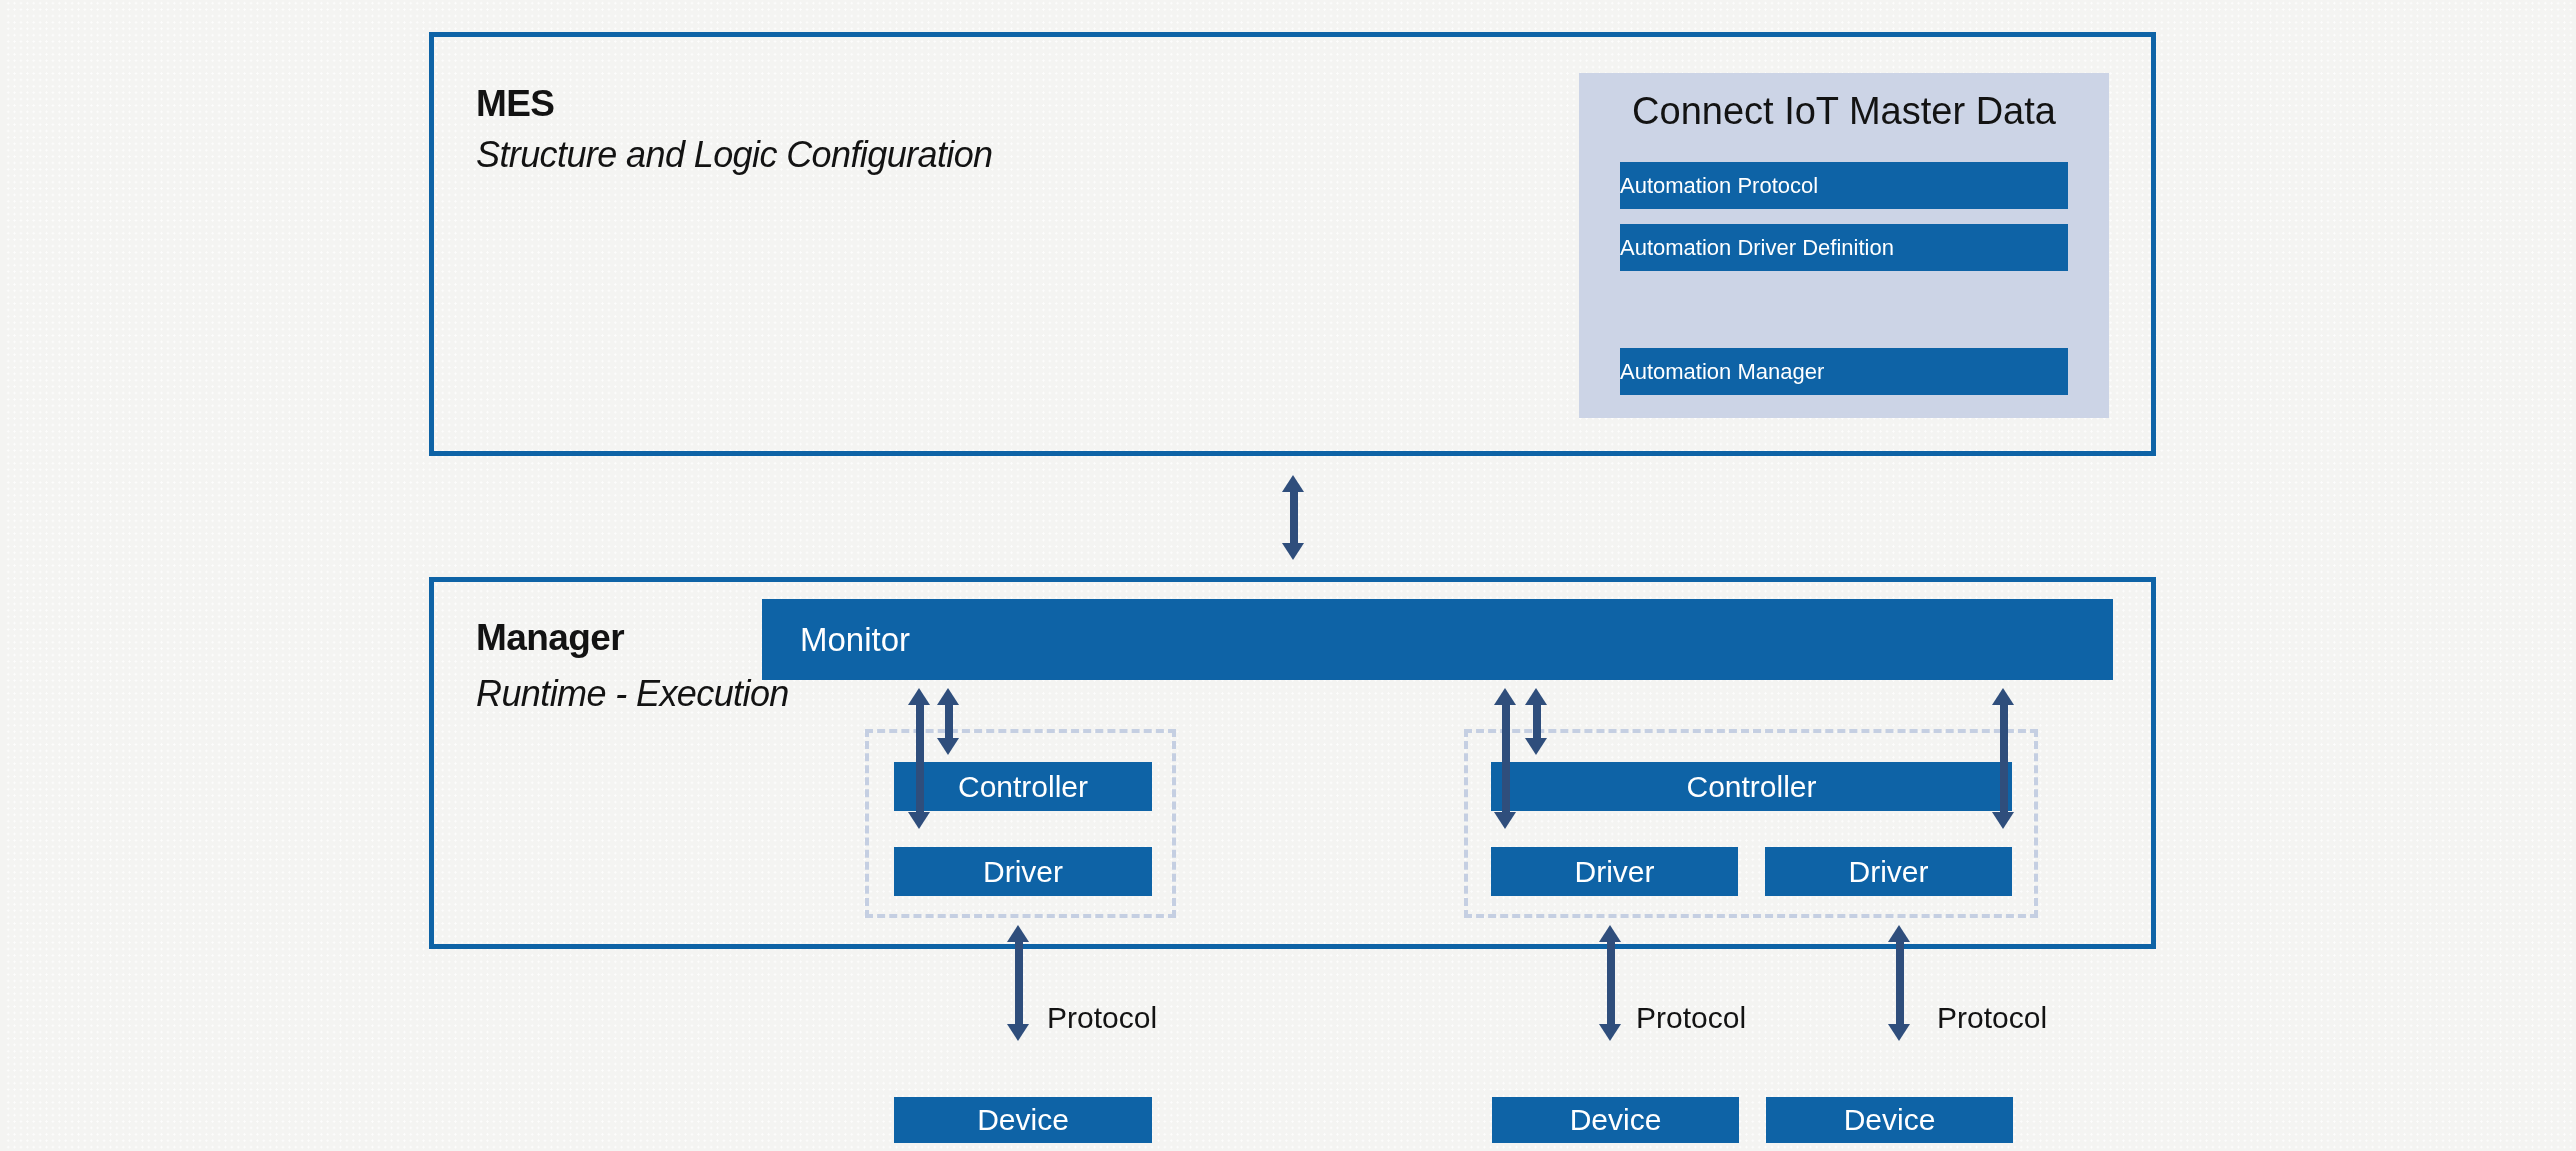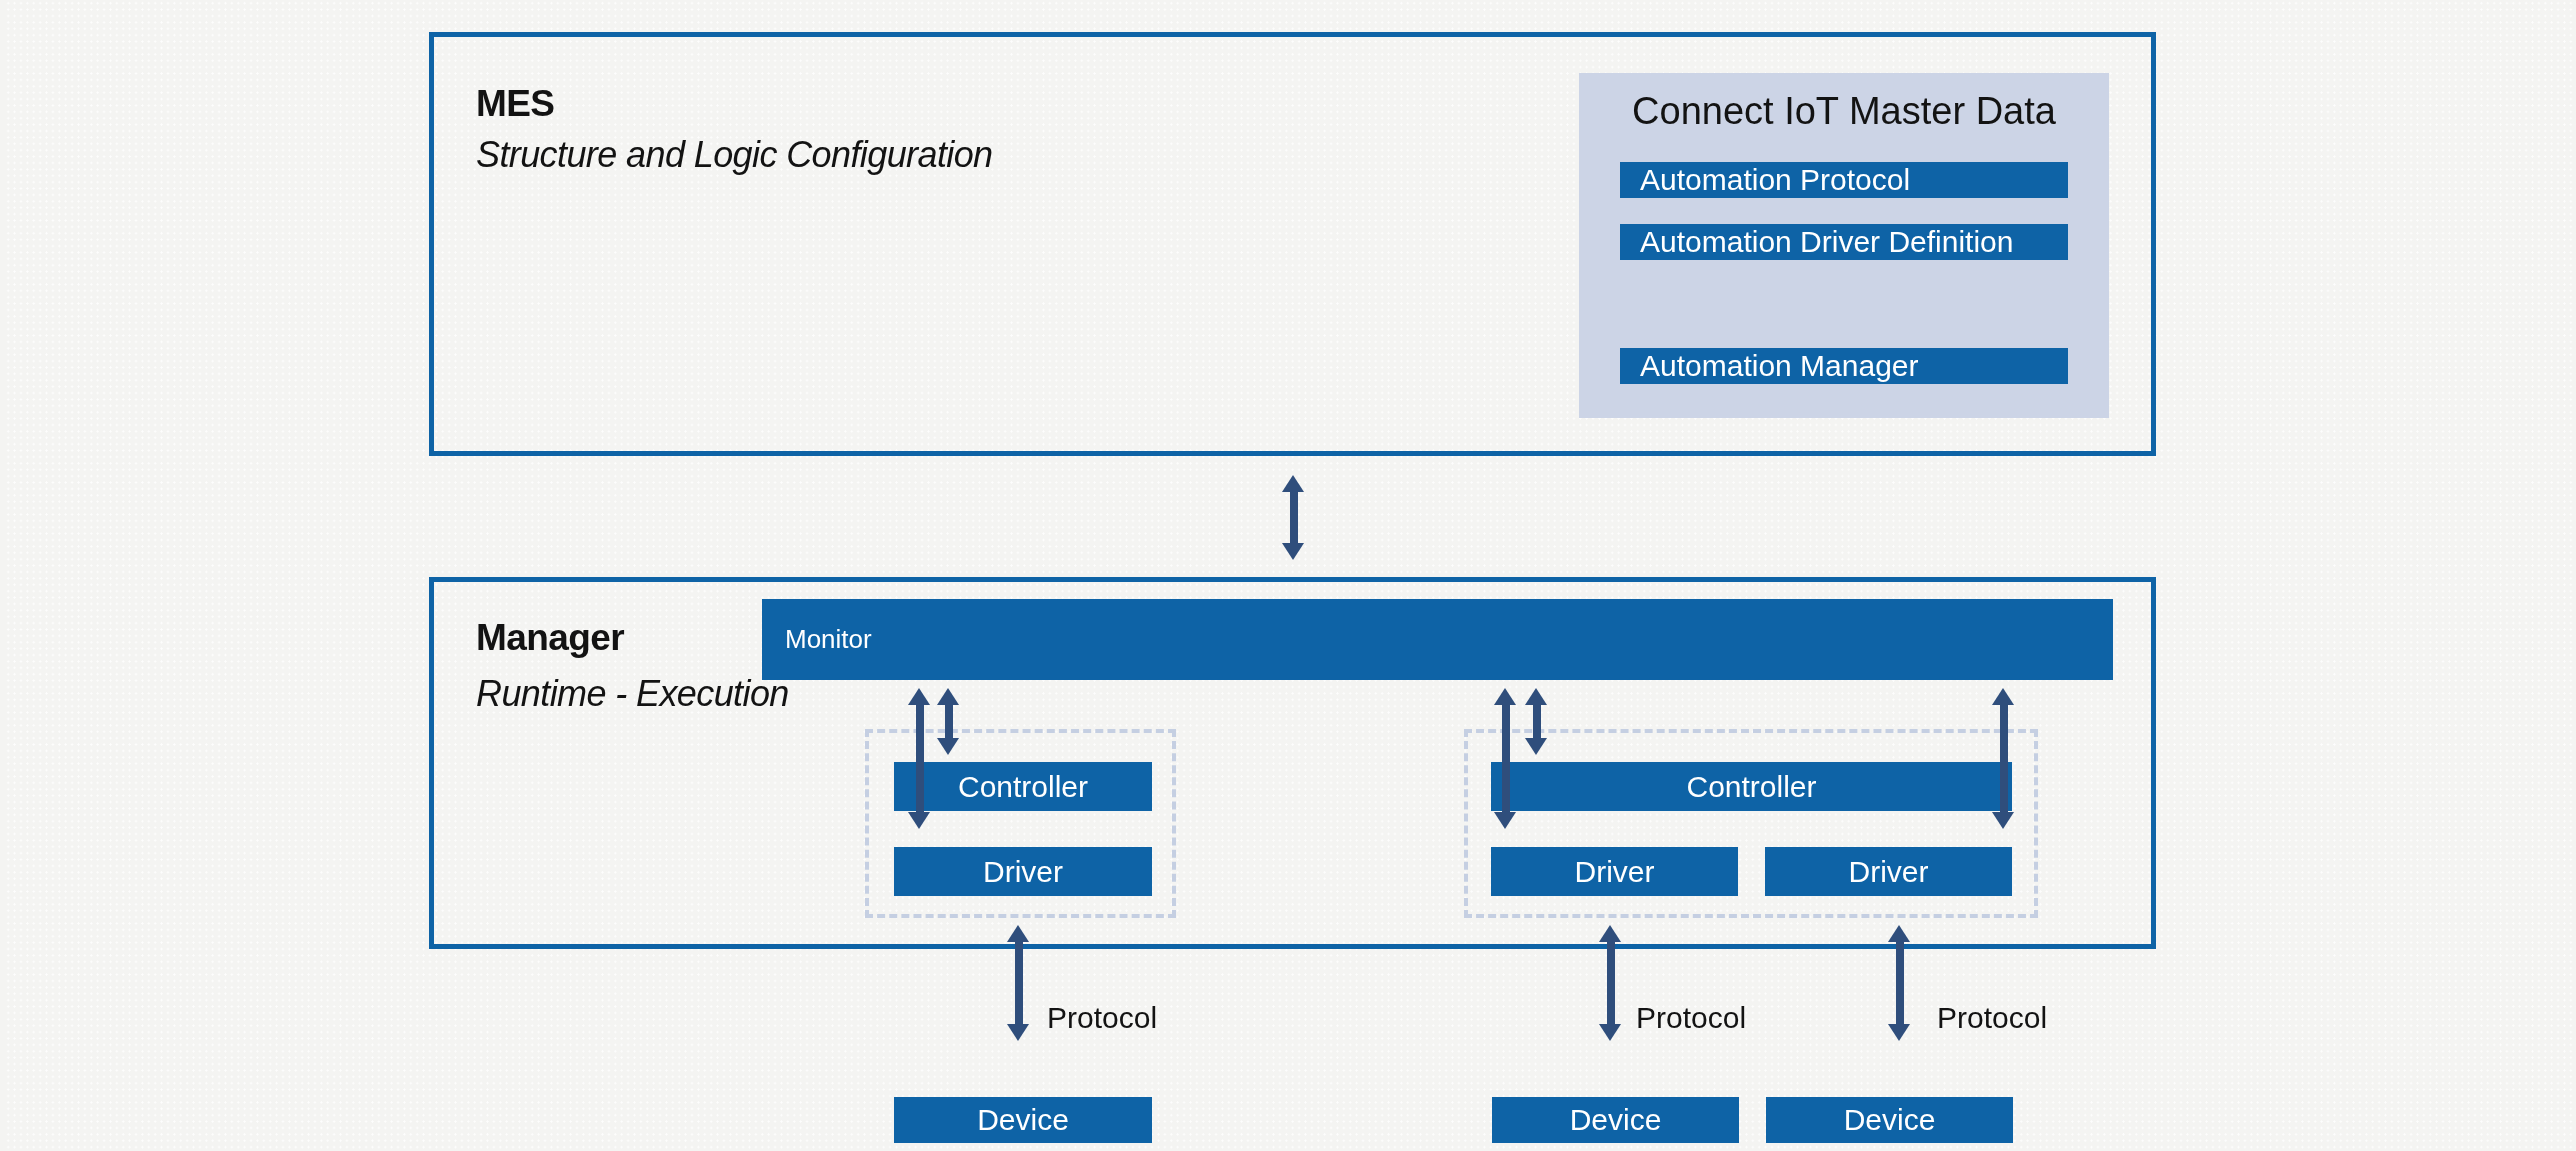--- a/index.html
+++ b/index.html
@@ -49,33 +49,33 @@
 
   #master-data-panel{
     position:absolute;left:1145px;top:36px;width:530px;height:345px;
     background:var(--panel-bg);
   }
   #master-data-title{
     position:absolute;left:0;top:17.6px;width:100%;
     text-align:center;font-size:38px;color:var(--title-text);line-height:1.1;
   }
   .md-button{
-    position:absolute;left:41px;width:448px;height:36px;
-    background:var(--primary);color:var(--box-text);
-    font-size:30px;display:flex;align-items:center;padding-left:20px;
+    position:absolute;left:41px;width:448px;height:47px;
+    background:var(--primary);color:var(--box-text);
+    font-size:22px;display:flex;align-items:center;
   }
   #md-btn-0{top:89px;}
   #md-btn-1{top:151px;}
   #md-btn-2{top:213px;}
   #md-btn-3{top:275px;}
 
   #monitor-bar{
     position:absolute;left:328px;top:17px;width:1351px;height:81px;
     background:var(--primary);color:var(--box-text);
-    font-size:26px;display:flex;align-items:center;padding-left:23px;
+    font-size:33px;display:flex;align-items:center;padding-left:38px;
     z-index:2;
   }
   .dashed-group{
     position:absolute;
     border:4.1px dashed var(--dash);
     z-index:1;
   }
   #group-left{left:431px;top:147px;width:311px;height:189px;}
   #group-right{left:1030px;top:147px;width:574px;height:189px;}
   .node{

